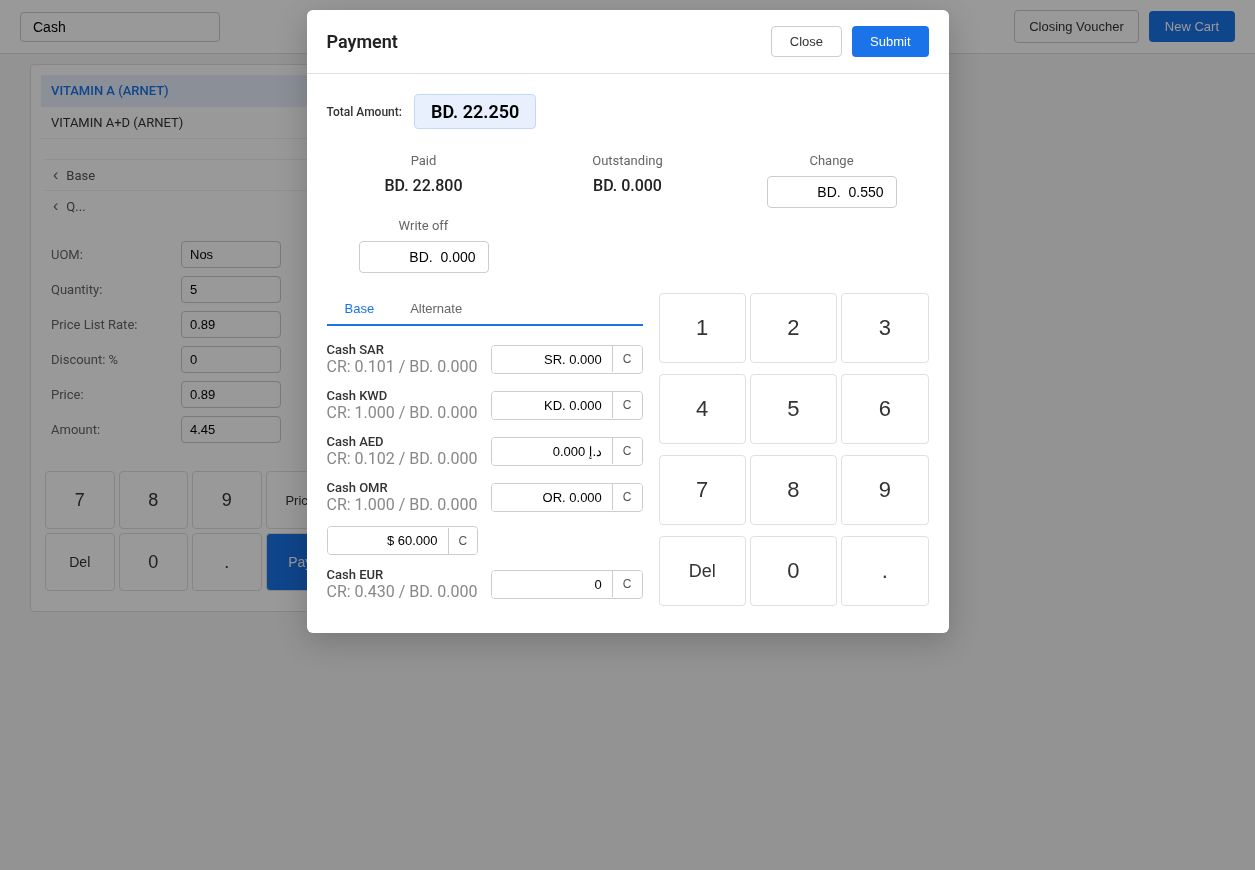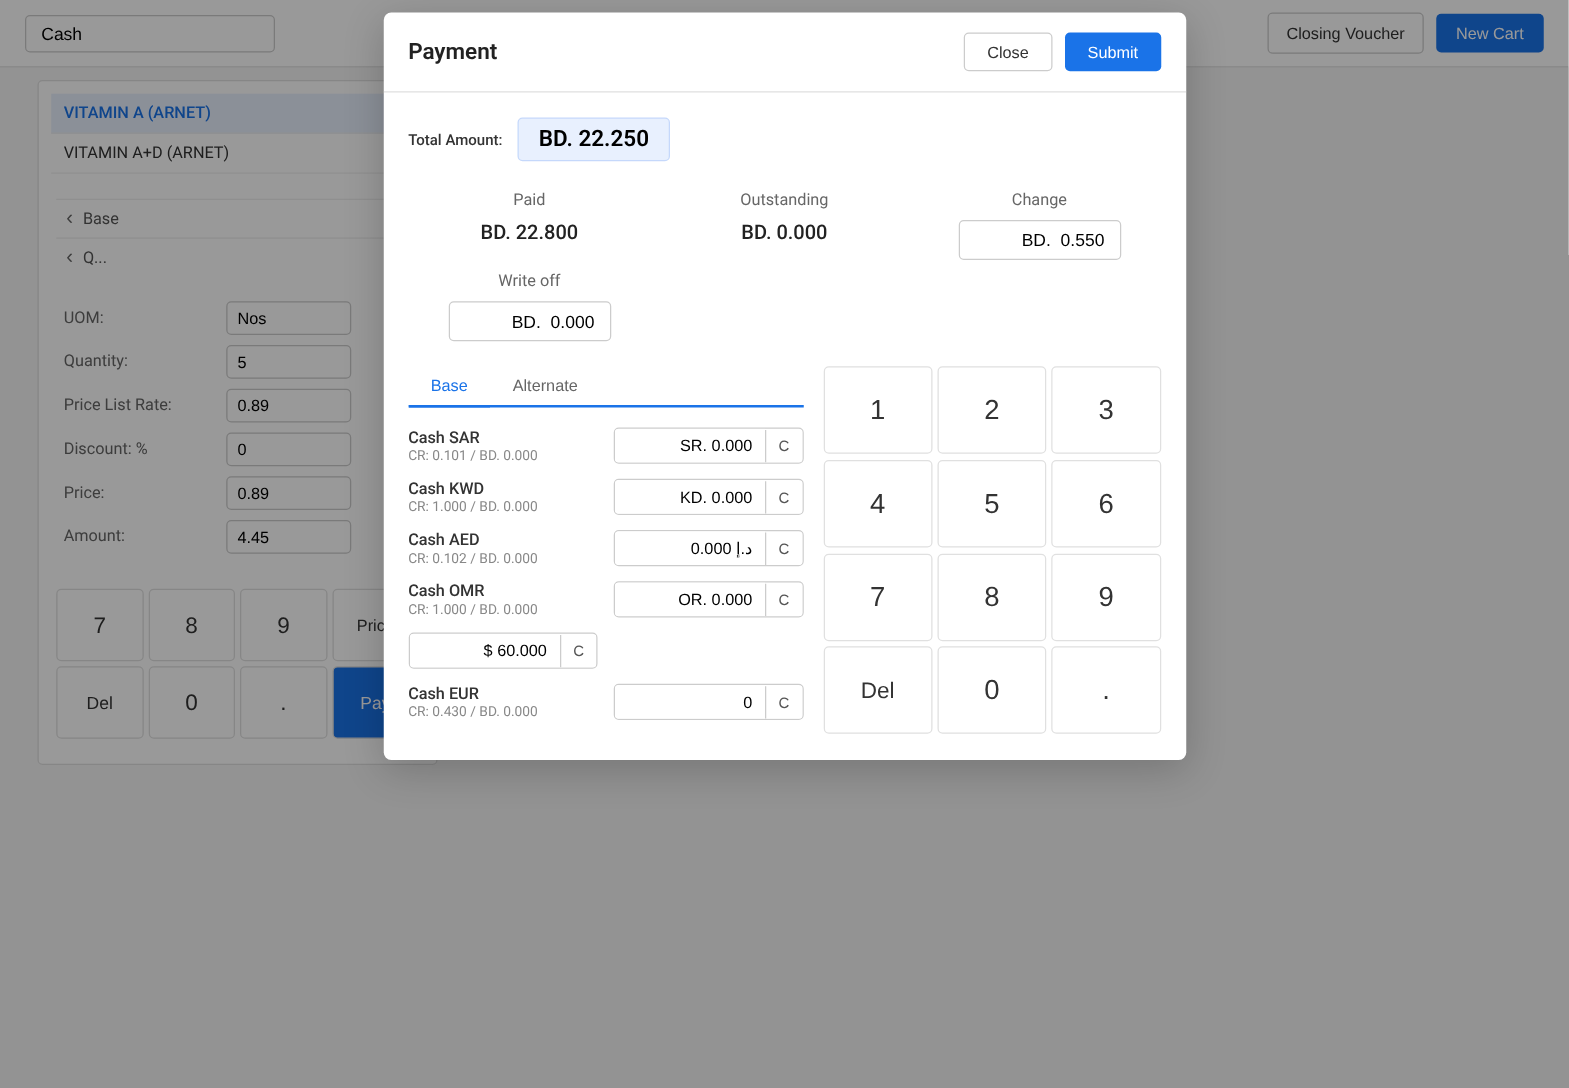--- a/index.html
+++ b/index.html
@@ -301,21 +301,21 @@
       flex: 1;
     }
 
     .payment-name {
       font-size: 13px;
       color: #333;
       font-weight: 500;
     }
 
     .payment-rate {
-      font-size: 11px;
+      font-size: 16px;
       color: #888;
     }
 
     .payment-input-wrap {
       display: flex;
       align-items: center;
       border: 1px solid #ccc;
       border-radius: 4px;
       overflow: hidden;
     }

